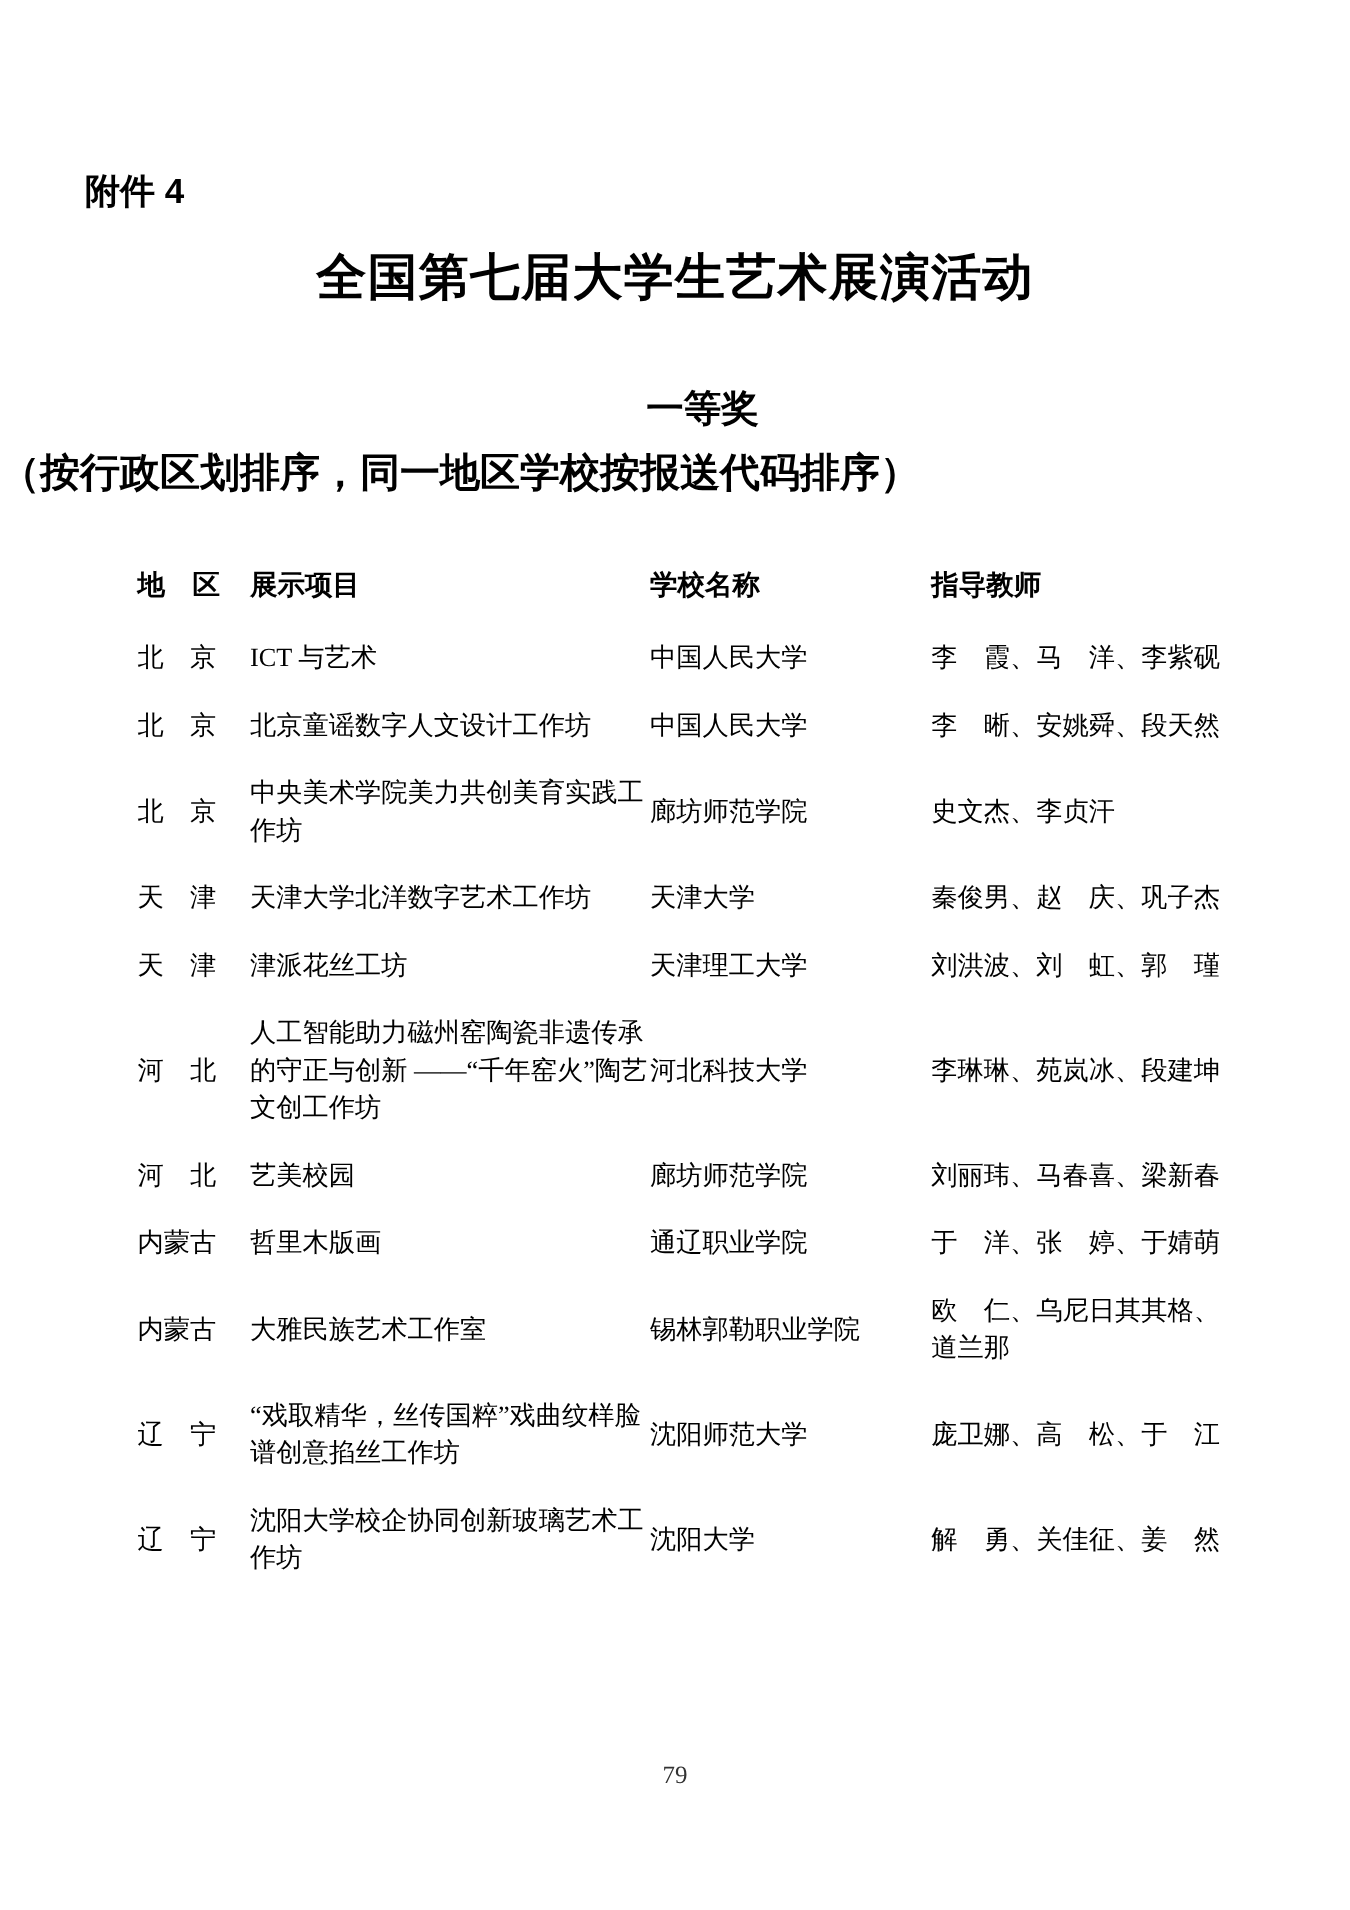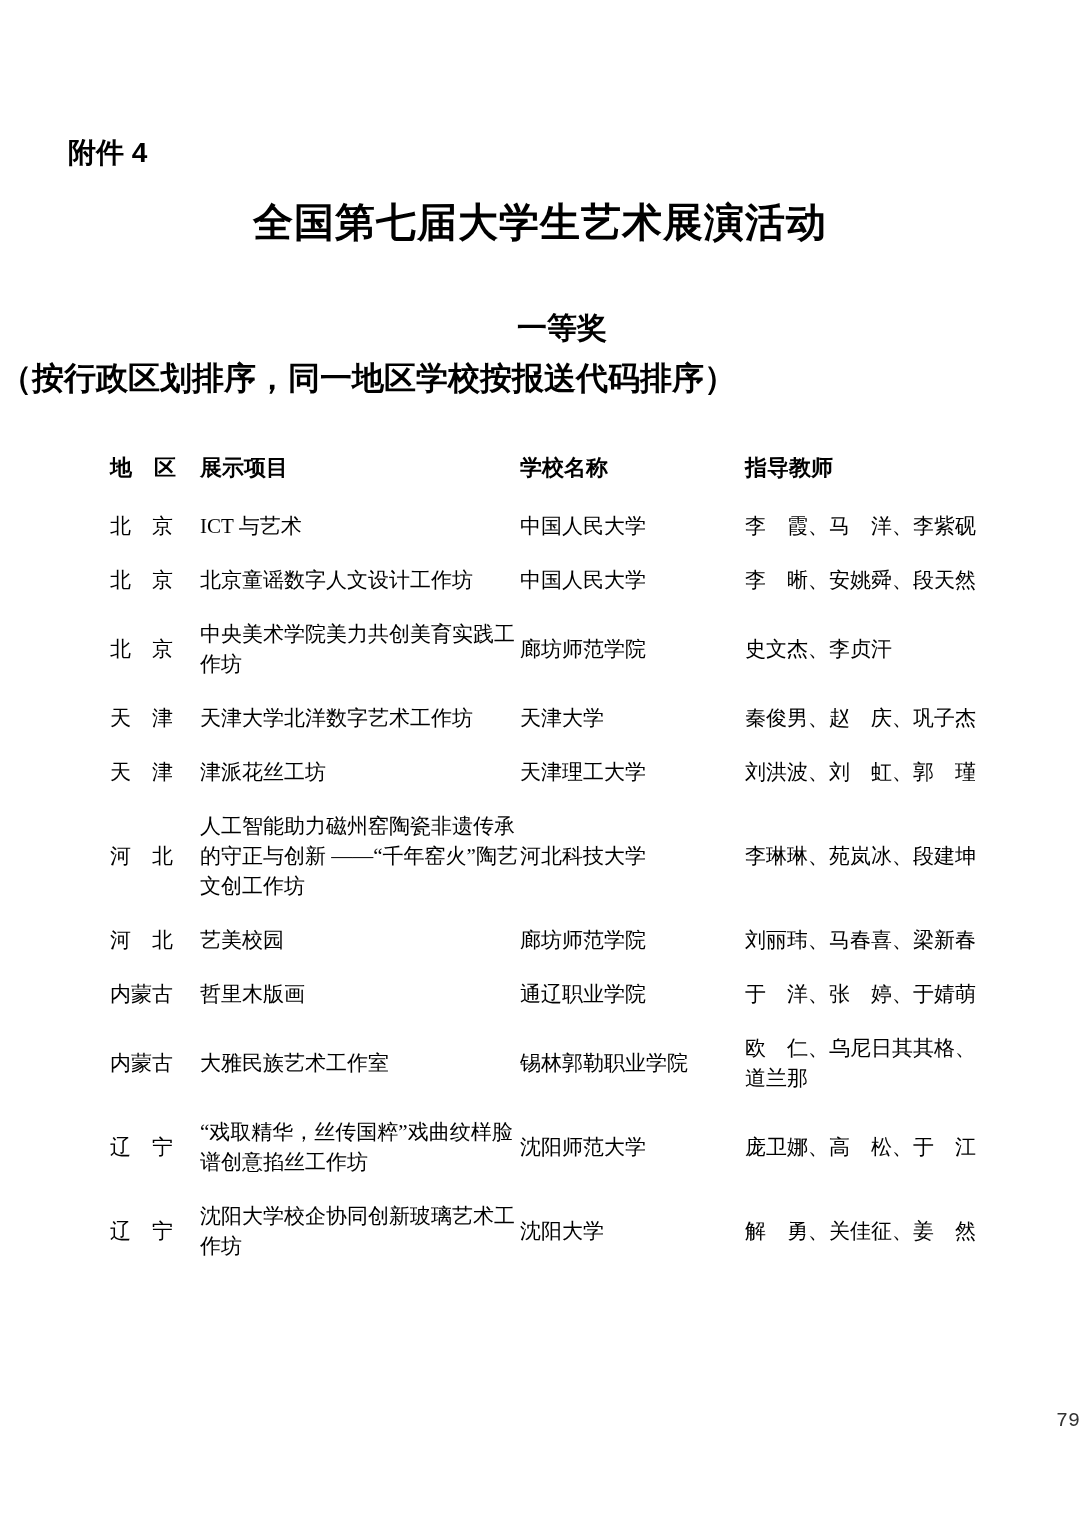--- a/index.html
+++ b/index.html
@@ -66,22 +66,22 @@
   }
   .c { line-height: 30px; }
   .c.region   { width: 90px;  flex: none; }
   .c.project  { width: 320px; flex: none; }
   .c.school   { width: 225px; flex: none; }
   .c.teachers { flex: 1; }
   .pageno {
     position: absolute;
     left: 0; right: 0;
     bottom: 96px;
-    text-align: right;
-    font-family: Liberation Mono, monospace;
+    text-align: center;
+    font-family: Liberation Serif, serif;
     font-size: 20px;
     color: #333;
   }
 </style>
 </head>
 <body>
 
 <div class="page">
 
   <div class="attachment">附件 4</div>

